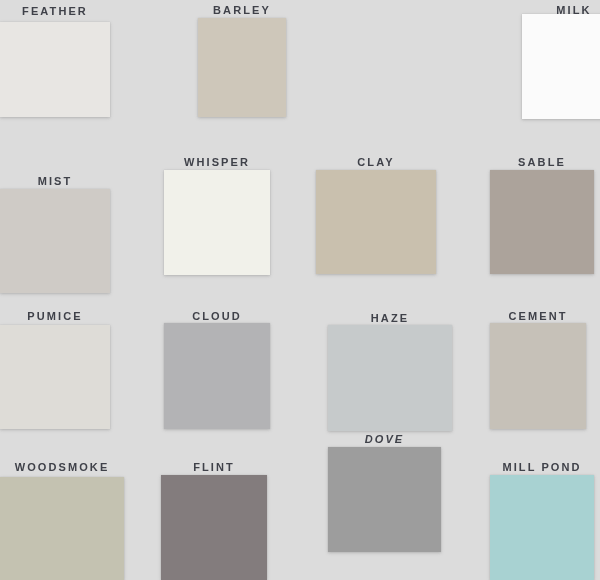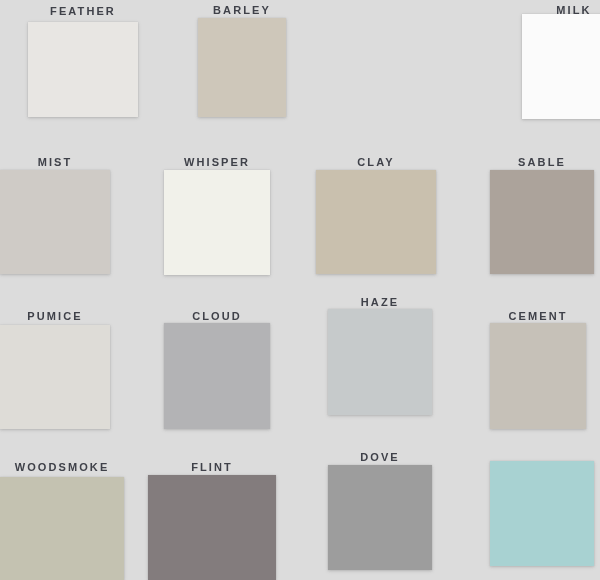--- a/index.html
+++ b/index.html
@@ -41,34 +41,34 @@
   .swatch-chip {
     width: 100%;
     box-shadow: 0 1px 3px rgba(120, 120, 120, 0.38),
                 0 0 1px rgba(150, 150, 150, 0.30);
   }
 </style>
 </head>
 <body style="background: rgb(220, 220, 220);">
 
 <div id="palette">
-    <div class="swatch-cell" style="left: 0px; top: 4px; width: 110px; padding-left: 28px;">
+    <div class="swatch-cell" style="left: 0px; top: 4px; width: 110px;">
       <div class="swatch-label" style="color: rgb(63, 65, 73);">FEATHER</div>
       <div class="swatch-chip" style="background: rgb(232, 230, 227); height: 95px; margin-top: 4px;"></div>
     </div>
     <div class="swatch-cell" style="left: 166px; top: 3px; width: 88px; padding-left: 32px;">
       <div class="swatch-label" style="color: rgb(63, 65, 73);">BARLEY</div>
       <div class="swatch-chip" style="background: rgb(206, 199, 186); height: 99px; margin-top: 1px;"></div>
     </div>
     <div class="swatch-cell" style="left: 490px; top: 3px; width: 104px; padding-left: 32px;">
       <div class="swatch-label" style="color: rgb(63, 65, 73);">MILK</div>
       <div class="swatch-chip" style="background: rgb(251, 251, 251); height: 105px; margin-top: -3px;"></div>
     </div>
     <div class="swatch-cell" style="left: 0px; top: 155px; width: 110px;">
-      <div class="swatch-label" style="color: rgb(63, 65, 73);">MIST</div>
+      <div class="swatch-label" style="color: rgb(63, 65, 73); margin-top: 19px;">MIST</div>
       <div class="swatch-chip" style="background: rgb(207, 203, 198); height: 104px; margin-top: 1px;"></div>
     </div>
     <div class="swatch-cell" style="left: 164px; top: 155px; width: 106px;">
       <div class="swatch-label" style="color: rgb(63, 65, 73);">WHISPER</div>
       <div class="swatch-chip" style="background: rgb(241, 241, 234); height: 105px; margin-top: 1px;"></div>
     </div>
     <div class="swatch-cell" style="left: 316px; top: 155px; width: 120px;">
       <div class="swatch-label" style="color: rgb(63, 65, 73);">CLAY</div>
       <div class="swatch-chip" style="background: rgb(201, 192, 174); height: 104px; margin-top: 1px;"></div>
     </div>
@@ -77,36 +77,37 @@
       <div class="swatch-chip" style="background: rgb(172, 163, 155); height: 104px; margin-top: 1px;"></div>
     </div>
     <div class="swatch-cell" style="left: 0px; top: 309px; width: 110px;">
       <div class="swatch-label" style="color: rgb(63, 65, 73);">PUMICE</div>
       <div class="swatch-chip" style="background: rgb(222, 220, 215); height: 104px; margin-top: 2px;"></div>
     </div>
     <div class="swatch-cell" style="left: 164px; top: 309px; width: 106px;">
       <div class="swatch-label" style="color: rgb(63, 65, 73);">CLOUD</div>
       <div class="swatch-chip" style="background: rgb(179, 179, 181); height: 106px; margin-top: 0px;"></div>
     </div>
-    <div class="swatch-cell" style="left: 328px; top: 295px; width: 104px;">
+    <div class="swatch-cell" style="left: 328px; top: 311px; width: 124px;">
       <div class="swatch-label" style="color: rgb(63, 65, 73);">HAZE</div>
       <div class="swatch-chip" style="background: rgb(198, 202, 203); height: 106px; margin-top: 0px;"></div>
     </div>
     <div class="swatch-cell" style="left: 490px; top: 309px; width: 96px;">
       <div class="swatch-label" style="color: rgb(63, 65, 73);">CEMENT</div>
       <div class="swatch-chip" style="background: rgb(198, 193, 184); height: 106px; margin-top: 0px;"></div>
     </div>
     <div class="swatch-cell" style="left: 0px; top: 460px; width: 124px;">
       <div class="swatch-label" style="color: rgb(63, 65, 73);">WOODSMOKE</div>
       <div class="swatch-chip" style="background: rgb(196, 194, 177); height: 103px; margin-top: 3px;"></div>
     </div>
-    <div class="swatch-cell" style="left: 148px; top: 460px; width: 128px;">
+    <div class="swatch-cell" style="left: 161px; top: 460px; width: 106px;">
       <div class="swatch-label" style="color: rgb(63, 65, 73);">FLINT</div>
       <div class="swatch-chip" style="background: rgb(131, 124, 125); height: 105px; margin-top: 1px;"></div>
     </div>
-    <div class="swatch-cell" style="left: 328px; top: 450px; width: 104px;">
+    <div class="swatch-cell" style="left: 328px; top: 432px; width: 113px; font-style: italic;">
       <div class="swatch-label" style="color: rgb(63, 65, 73);">DOVE</div>
       <div class="swatch-chip" style="background: rgb(157, 157, 157); height: 105px; margin-top: 1px;"></div>
     </div>
     <div class="swatch-cell" style="left: 490px; top: 460px; width: 104px;">
+      <div class="swatch-label" style="color: rgb(63, 65, 73);">MILL POND</div>
       <div class="swatch-chip" style="background: rgb(168, 210, 210); height: 105px; margin-top: 1px;"></div>
     </div>
   </div>
 
 </body></html>

